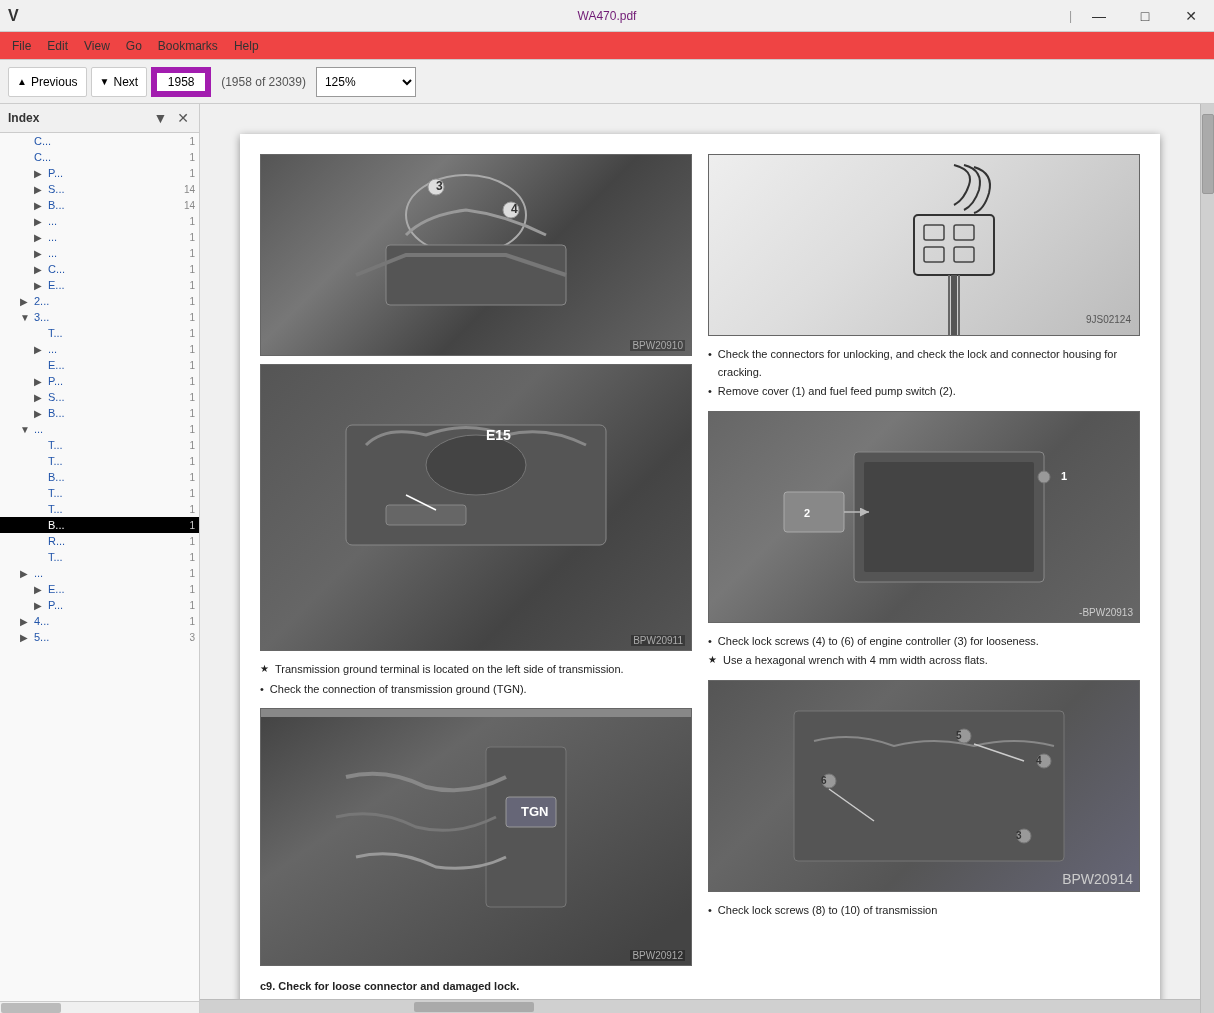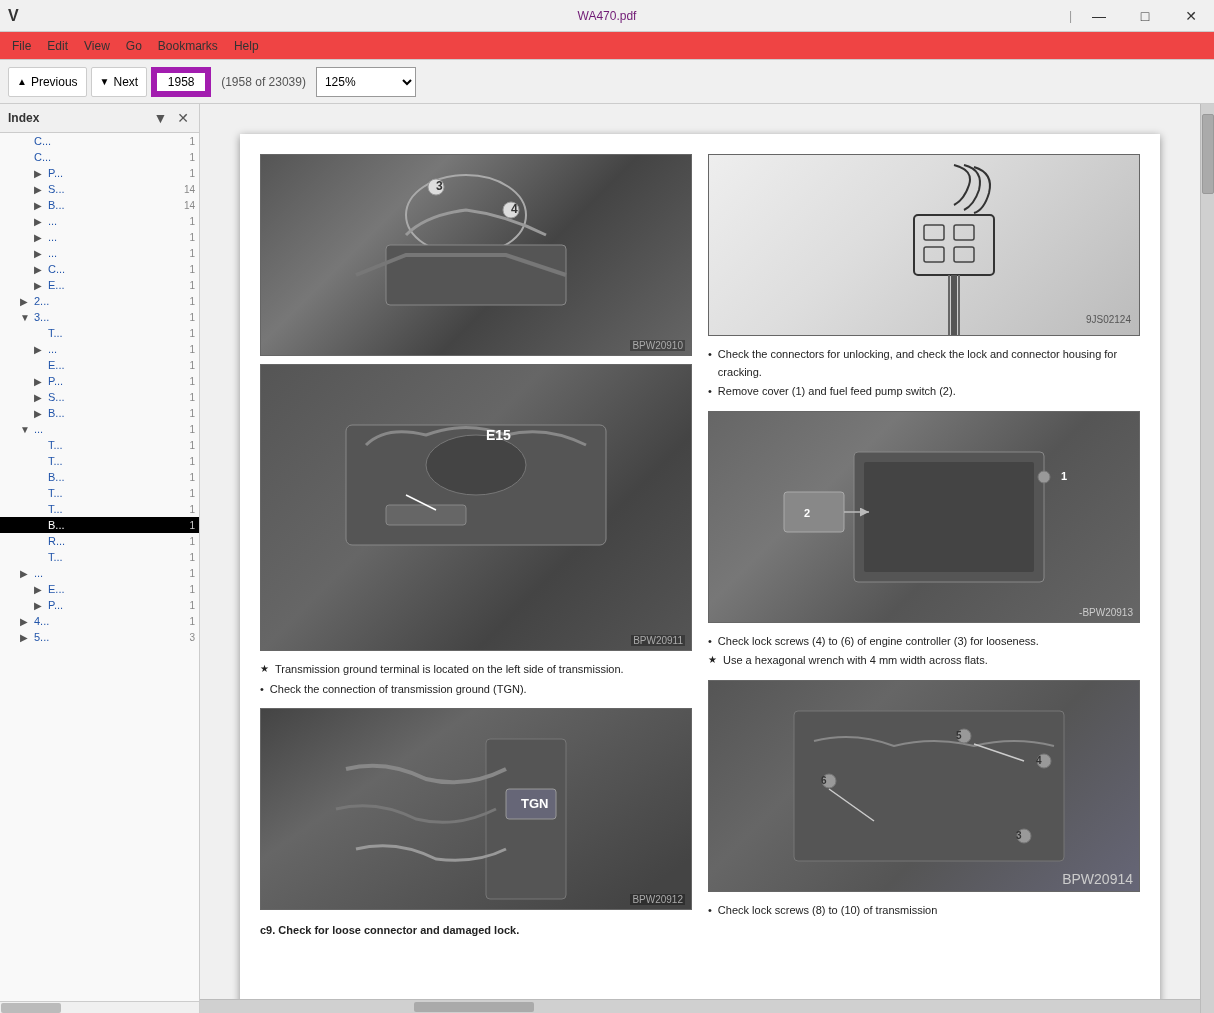--- a/index.html
+++ b/index.html
@@ -209,23 +209,24 @@
       height: 200px;
       background: linear-gradient(135deg, #555 0%, #777 30%, #444 60%, #666 100%);
       position: relative;
     }
     .img-engine-left {
       height: 285px;
       background: linear-gradient(135deg, #555 0%, #666 40%, #444 70%, #555 100%);
       position: relative;
     }
     .img-engine-tgn {
-      height: 200px;
+      height: 248px;
       background: linear-gradient(145deg, #444 0%, #666 30%, #555 60%, #444 90%);
       position: relative;
+      margin-top: 8px;
     }
     .img-connector {
       height: 180px;
       background: linear-gradient(135deg, #eee 0%, #ddd 40%, #ccc 70%, #bbb 100%);
       position: relative;
     }
     .img-parts1 {
       height: 210px;
       background: linear-gradient(135deg, #666 0%, #777 30%, #555 60%, #666 100%);
       position: relative;

